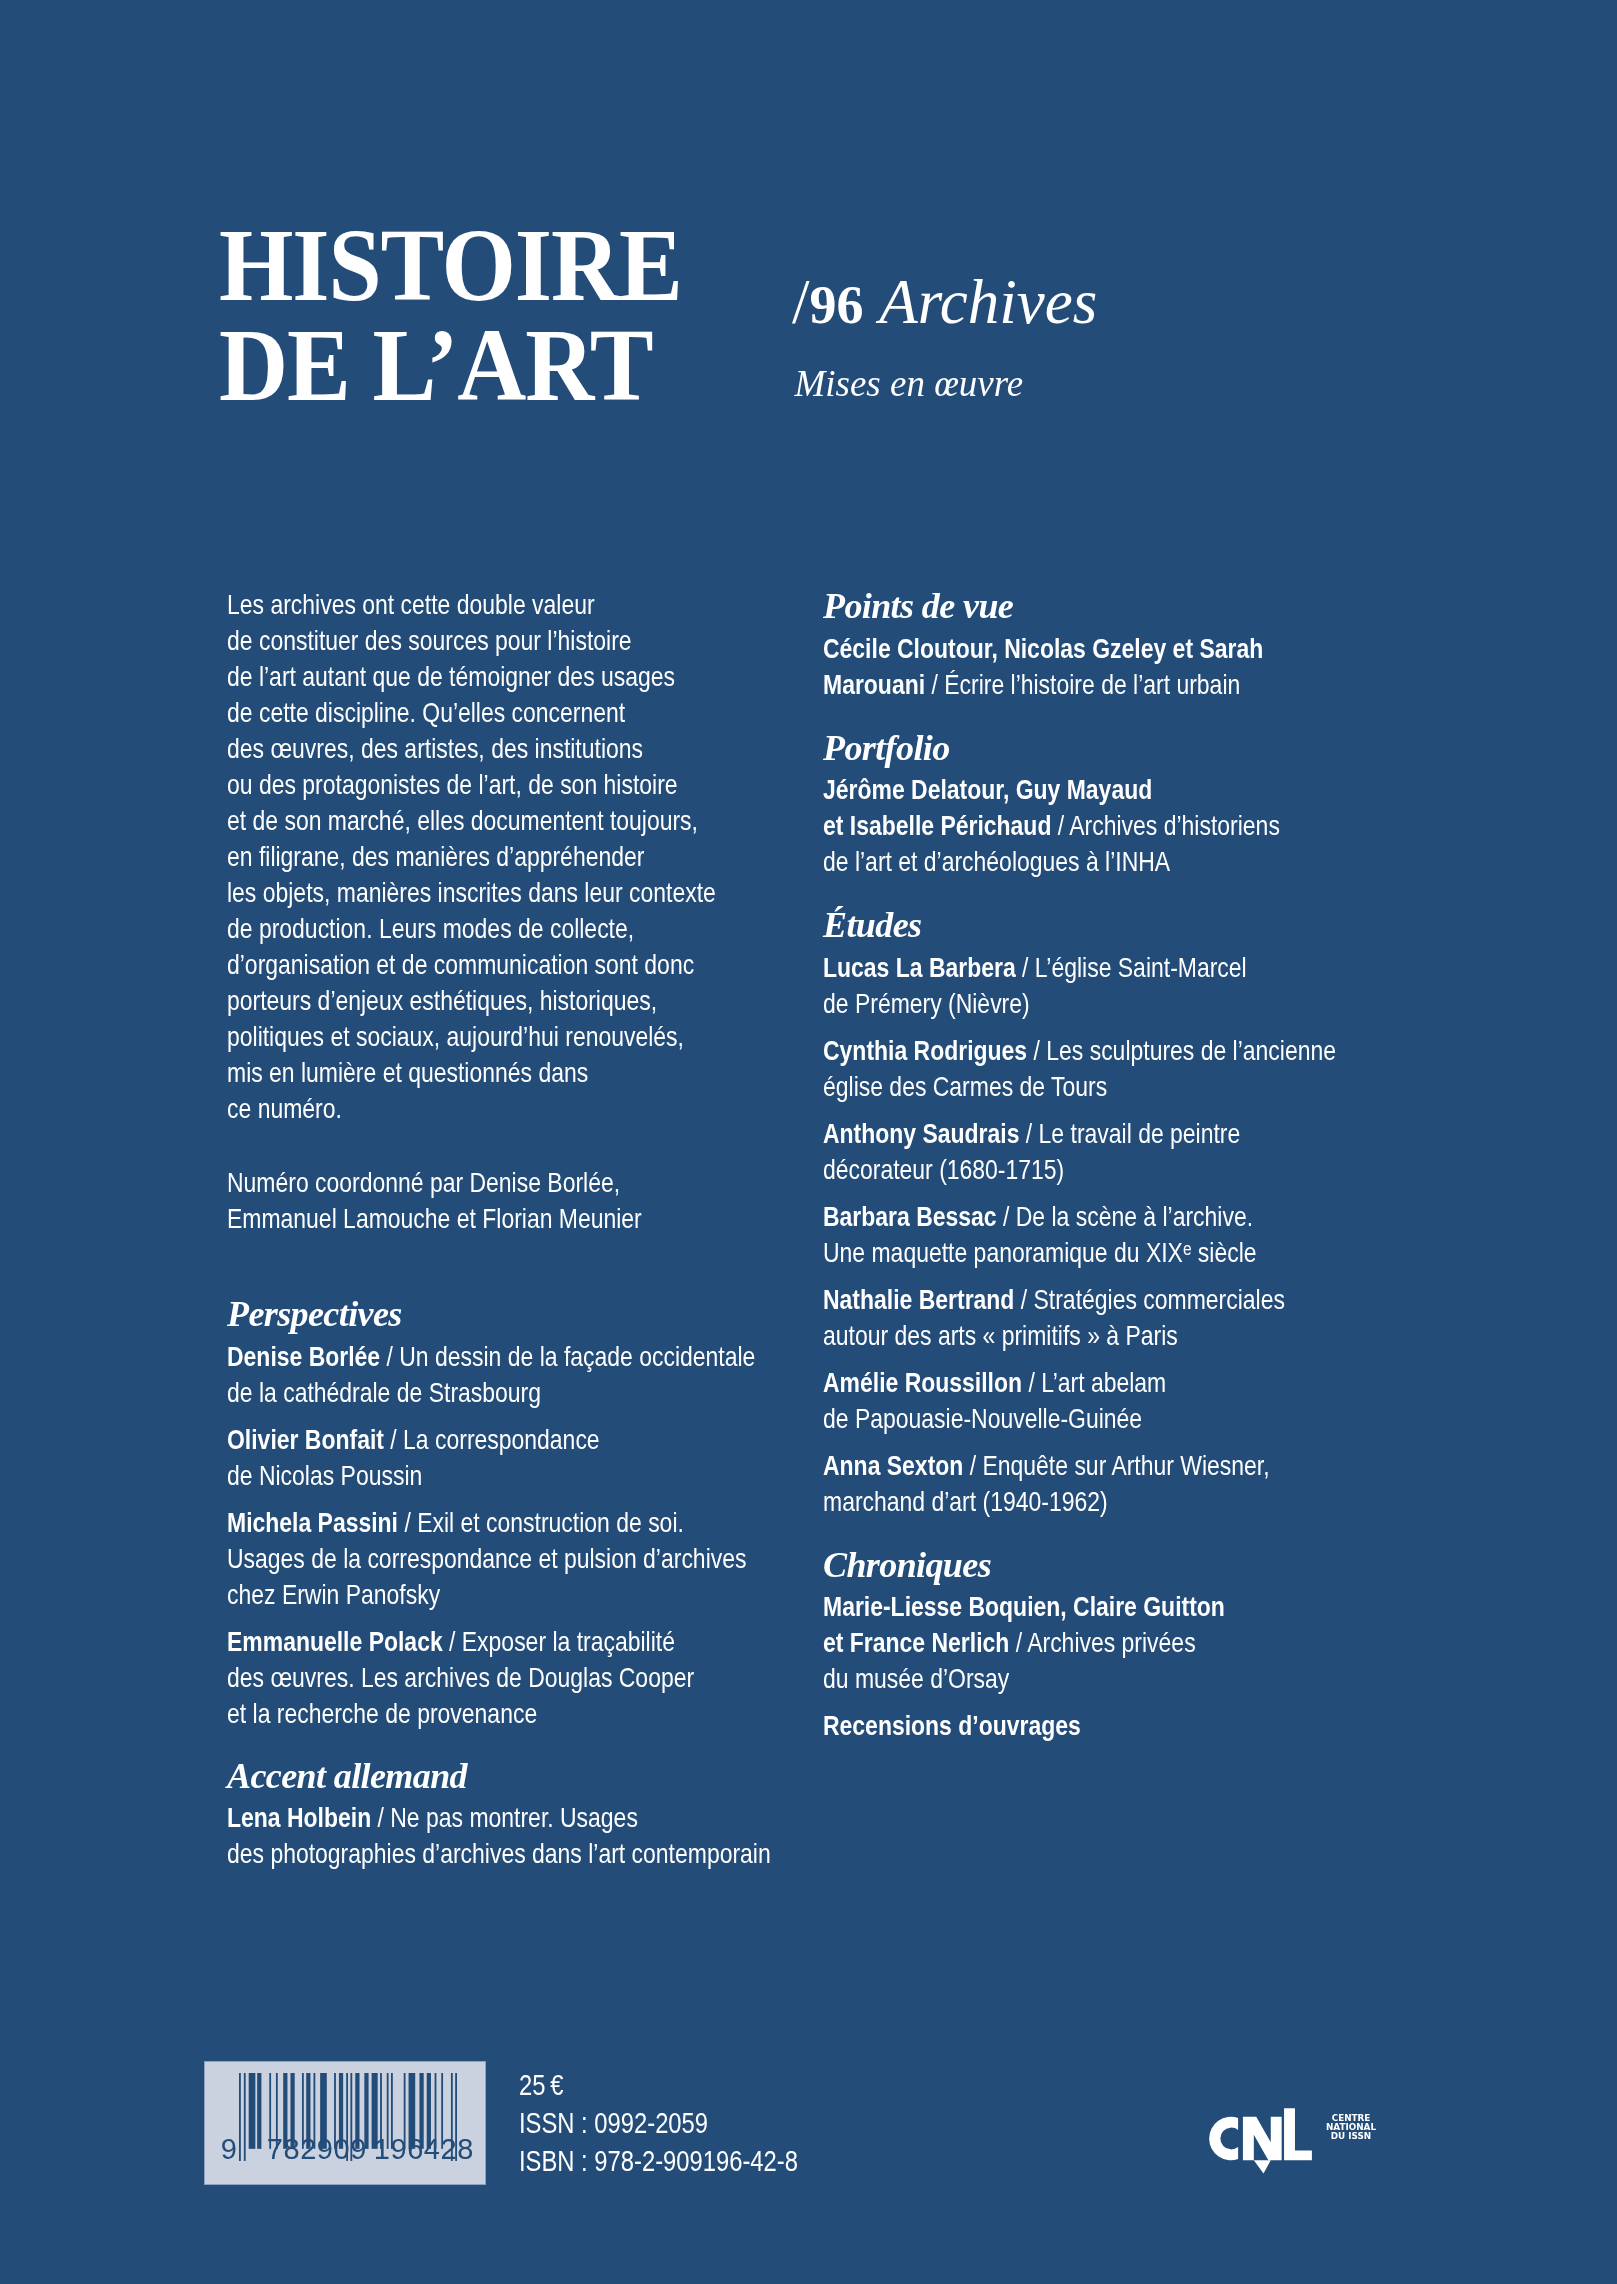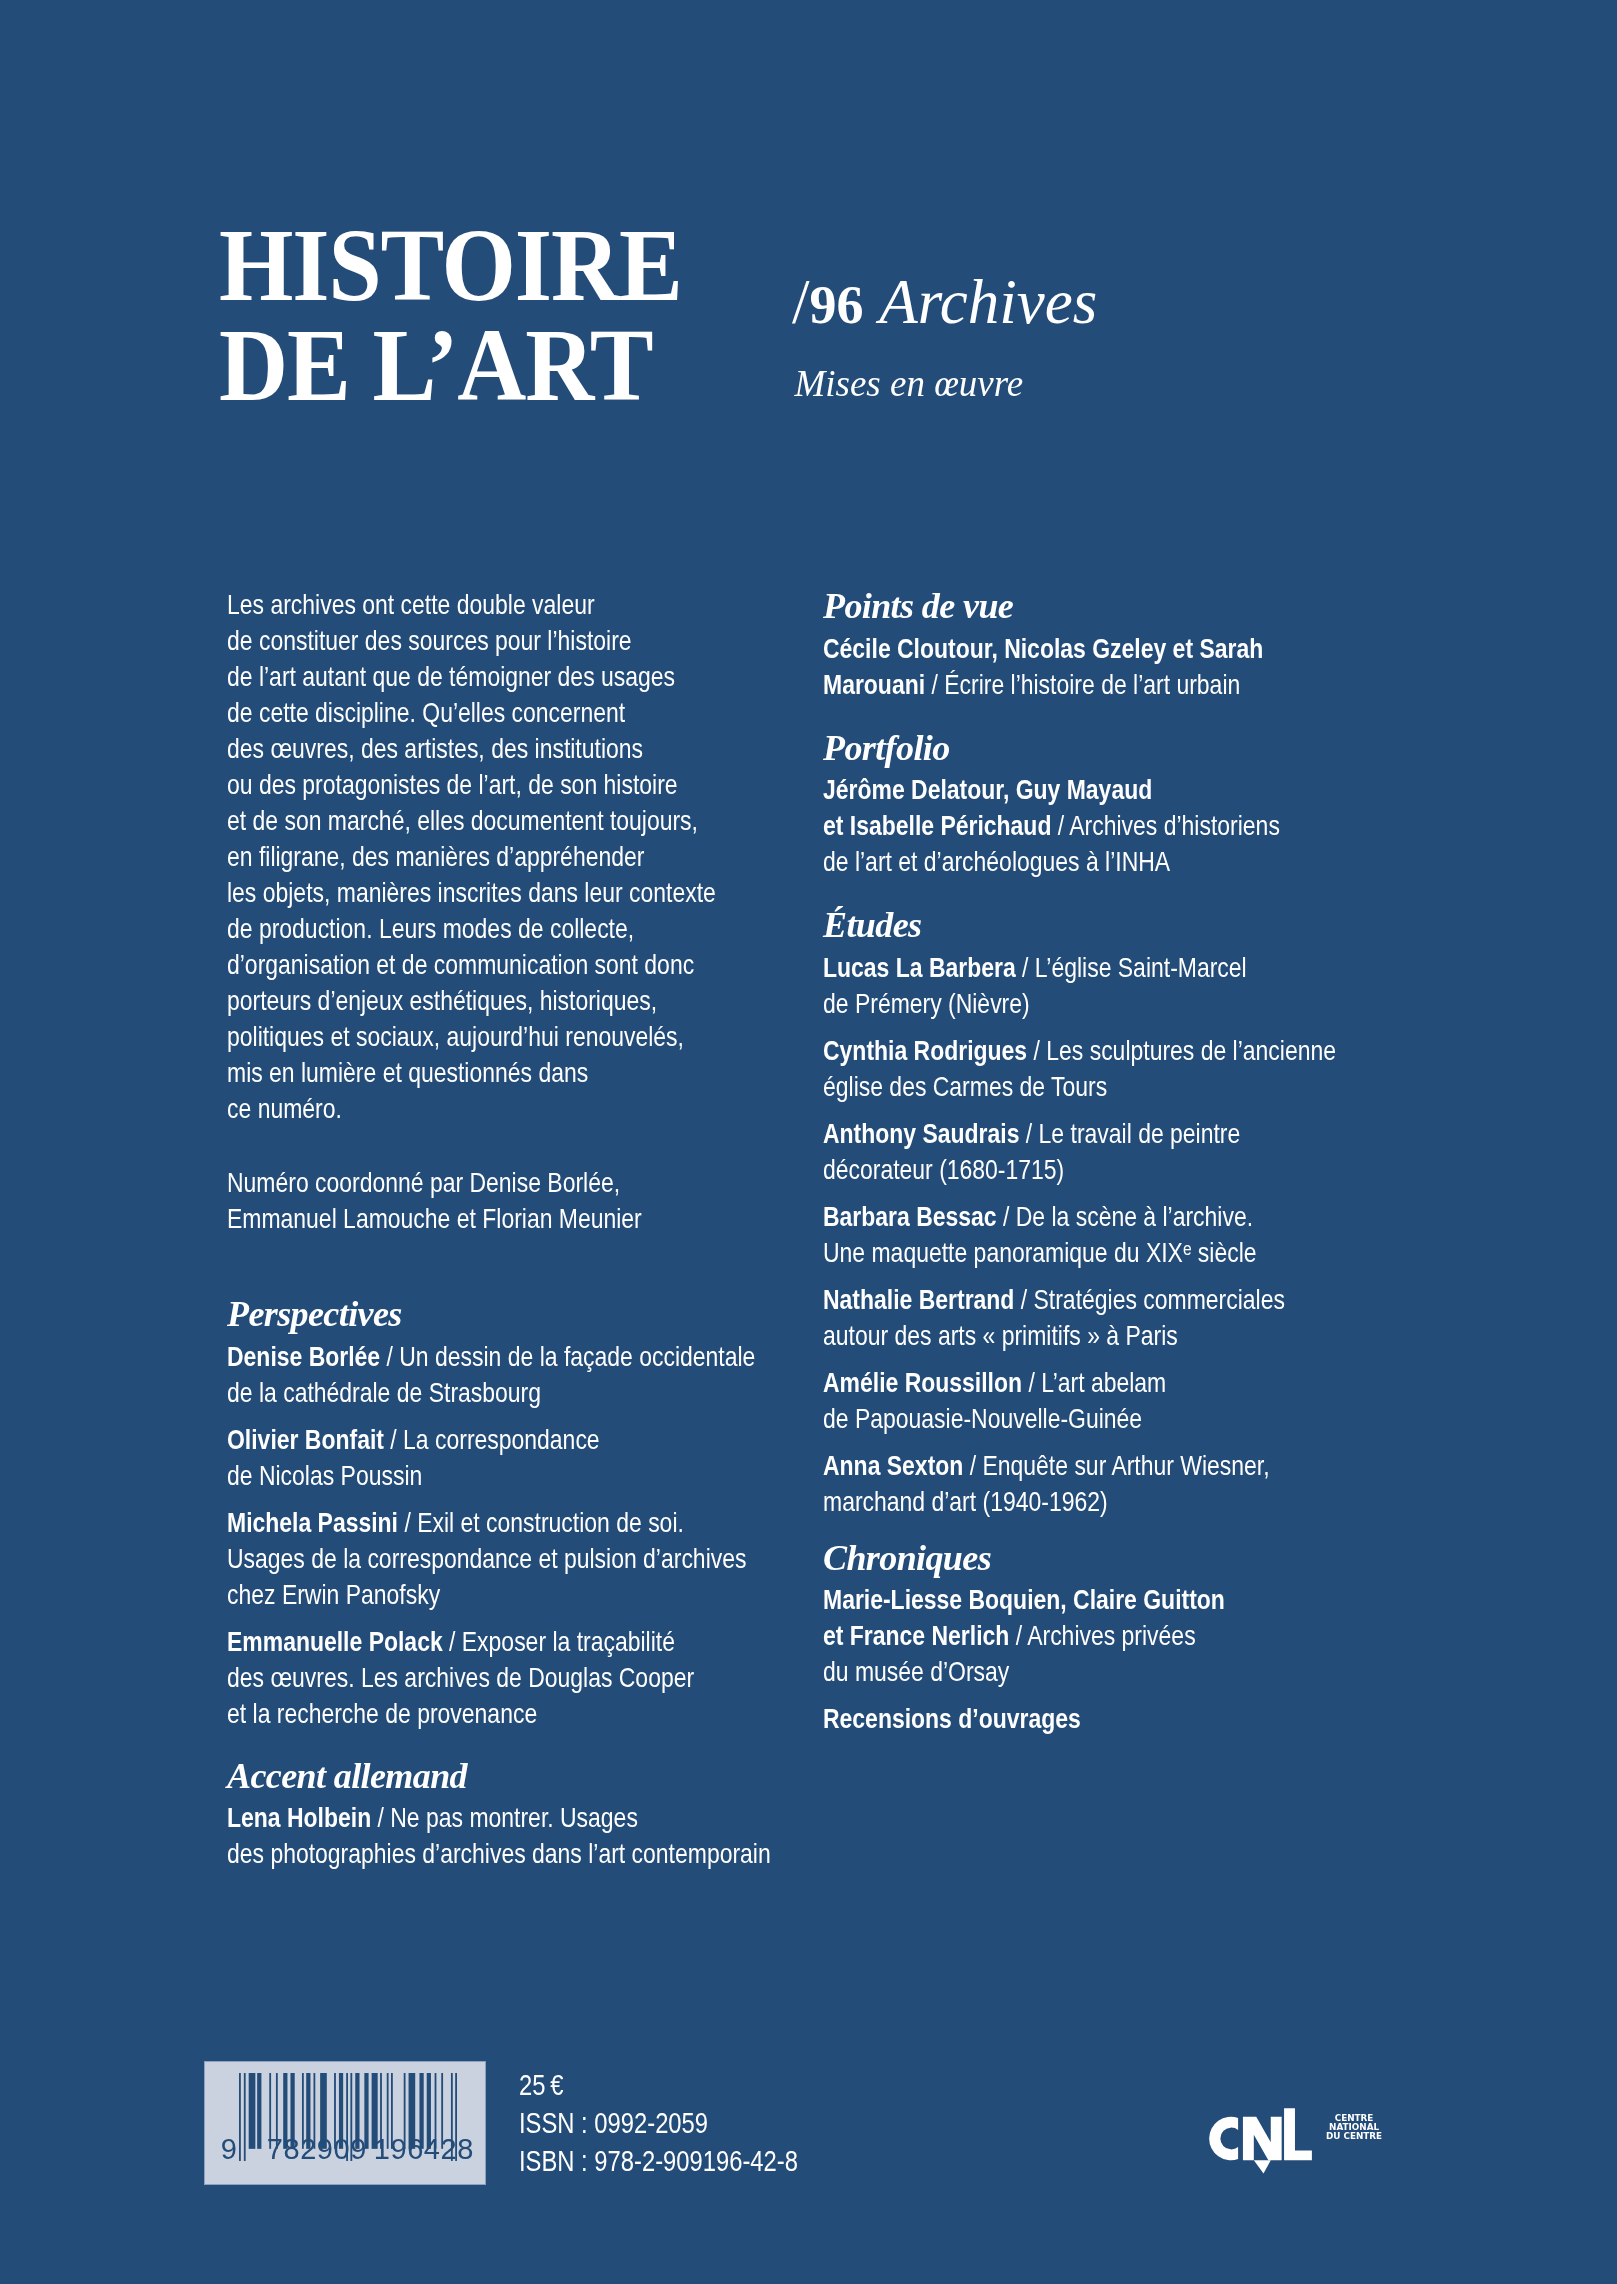--- a/index.html
+++ b/index.html
@@ -205,21 +205,21 @@
       </div>
       <div class="entry">
         <div class="line cond body-text"><span class="author">Amélie Roussillon</span><span> / L’art abelam</span></div>
         <div class="line cond body-text"><span class="author"></span><span>de Papouasie-Nouvelle-Guinée</span></div>
       </div>
       <div class="entry">
         <div class="line cond body-text"><span class="author">Anna Sexton</span><span> / Enquête sur Arthur Wiesner,</span></div>
         <div class="line cond body-text"><span class="author"></span><span>marchand d’art (1940-1962)</span></div>
       </div>
     </div>
-    <div class="section" style="margin-top: 17px;">
+    <div class="section" style="margin-top: 24px;">
       <div class="section-title">Chroniques</div>
       <div class="entry">
         <div class="line cond body-text"><span class="author">Marie-Liesse Boquien, Claire Guitton</span><span></span></div>
         <div class="line cond body-text"><span class="author">et France Nerlich</span><span> / Archives privées</span></div>
         <div class="line cond body-text"><span class="author"></span><span>du musée d’Orsay</span></div>
       </div>
       <div class="entry">
         <div class="line cond body-text"><span class="author">Recensions d’ouvrages</span><span></span></div>
       </div>
     </div>
@@ -278,16 +278,16 @@
 
     <path d="M66 24 L88 24 L112 66 L112 24 L130 24 L130 96 L108 96 L84 54 L84 96 L66 96 Z" fill="#ffffff"></path>
 
     <path d="M84 96 L100 118 L112 96 Z" fill="#ffffff"></path>
 
     <path d="M134 10 L152 10 L152 80 L180 80 L180 96 L134 96 Z" fill="#ffffff"></path>
   </svg>
   <div class="cnl-sub">
     <div>CENTRE</div>
     <div>NATIONAL</div>
-    <div>DU CENTRE</div>
+    <div>DU ISSN</div>
   </div>
 </div>
 
 
 </body></html>

